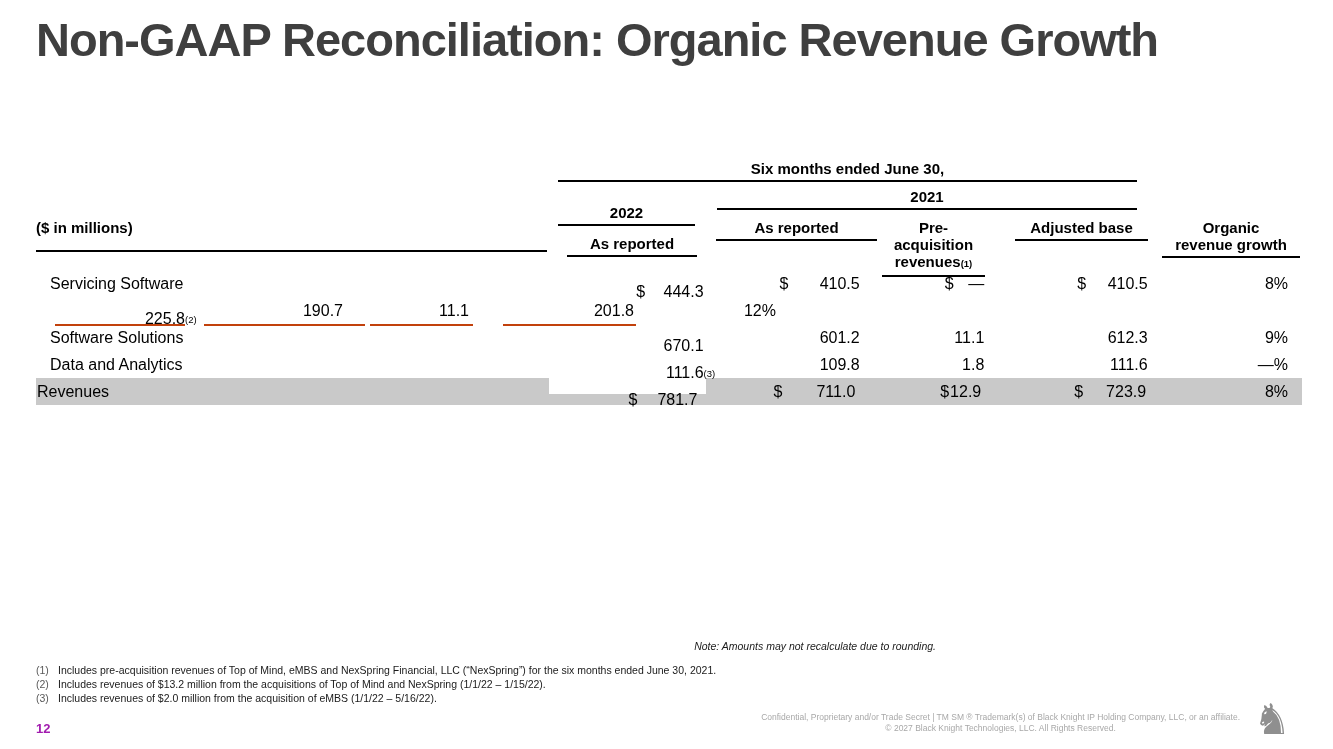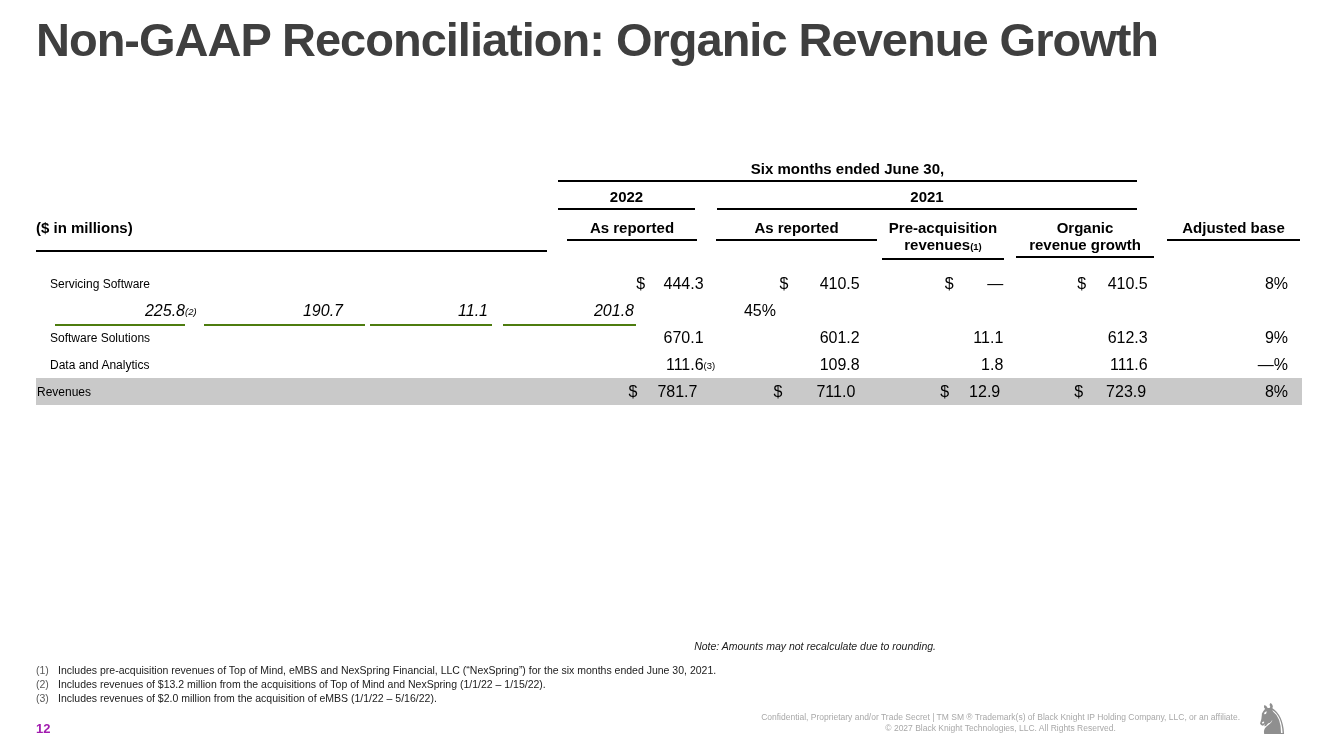--- a/index.html
+++ b/index.html
@@ -16,61 +16,61 @@
   }
 
   
   .tbl{position:absolute;left:36px;top:160px;width:1266px;font-size:15px;}
   .row{display:flex;}
   .rA{height:28px;}
   .rB{height:31px;}
   .rC{height:51px;}
   .rD{height:27px;}
   .w-lab{width:512px;}
-  .w1{width:158px;}
+  .w1{width:158px;margin-top:16px;}
   .w2{width:172px;}
   .w3{width:126px;}
   .w4{width:146px;}
   .w5{width:152px;}
   .w14{width:602px;}
   .w24{width:444px;}
 
   .cell{display:flex;align-items:flex-start;}
   .hline{
     width:100%;text-align:center;font-weight:bold;
     border-bottom:2px solid #000;padding-bottom:3px;line-height:17px;
   }
   
   .m1 > .hline,.m1 > .drow{margin-left:19px;margin-right:9px;}
   .m2 > .hline,.m2 > .drow{margin-left:10px;margin-right:1px;}
-  .m3 > .hline,.m3 > .drow{margin-left:4px;margin-right:0;}
+  .m3 > .hline,.m3 > .drow{margin-left:4px;margin-right:19px;}
   .m4 > .hline,.m4 > .drow{margin-left:11px;margin-right:2px;}
   .m5 > .hline,.m5 > .drow{margin-left:12px;margin-right:2px;}
   .mspan14 > .hline{margin-left:10px;margin-right:13px;}
   .mspan24 > .hline{margin-left:11px;margin-right:13px;}
   .mlab > .hline{margin-right:1px;text-align:left;border-bottom:2.5px solid #000;padding-bottom:14px;}
 
   
   .drow{flex:1;display:flex;align-items:center;height:100%;font-size:16px;}
-  .drow.rule{border-bottom:2px solid #4d7c0f;font-style:italic;}
+  .drow.rule{border-bottom:2px solid #c2410c;}
   .cur{flex:0 0 auto;}
   .pl1 > .drow{padding-left:61px;}
   .pl2 > .drow{padding-left:57px;}
   .pl3 > .drow{padding-left:58px;}
   .pl4 > .drow{padding-left:59px;}
   .val{flex:1;text-align:right;position:relative;}
   .v2 .val{padding-right:22px;}
   .v3 .val{padding-right:4px;}
   .v4 .val{padding-right:2px;}
   .v5 .val{padding-right:12px;}
   .fnref{
     position:absolute;left:100%;bottom:4px;font-size:9.5px;line-height:9px;white-space:nowrap;
   }
   .fnref-h{font-size:9.5px;}
-  .dlab{display:flex;align-items:center;padding-left:14px;font-size:12px;}
+  .dlab{display:flex;align-items:center;padding-left:14px;font-size:16px;}
   .dlab.flush{padding-left:1px;}
   .hl{background:#c9c9c9;}
 
   
   .notes{position:absolute;left:36px;top:640px;width:900px;}
   .rounding{font-style:italic;font-size:10.5px;color:#1a1a1a;margin-bottom:11px;text-align:right;}
   .fnline{display:flex;font-size:10.5px;line-height:14px;color:#1a1a1a;}
   .fnmark{width:22px;flex:0 0 auto;color:#595959;}
 
   
@@ -121,29 +121,29 @@
       </div>
       <div class="cell w2 m2">
         <div class="hline">As reported</div>
       </div>
       <div class="cell w3 m3">
         <div class="hline">
           <div>Pre-acquisition</div>
           <div><span>revenues</span><span class="fnref-h">(1)</span></div>
         </div>
       </div>
+      <div class="cell w4 m4">
+        <div class="hline">Adjusted base</div>
+      </div>
       <div class="cell w5 m5">
         <div class="hline">
           <div>Organic</div>
           <div>revenue growth</div>
         </div>
       </div>
-      <div class="cell w4 m4">
-        <div class="hline">Adjusted base</div>
-      </div>
     </div>
 
     <div class="row rD">
       <div class="dlab w-lab">Servicing Software</div>
       <div class="cell w1 m1 pl1">
         <div class="drow">
             <span class="cur">$</span>
             <span class="val"><span>444.3</span></span>
           </div>
       </div>
@@ -192,21 +192,21 @@
           </div>
       </div>
       <div class="cell w4 m4 pl4 v4">
         <div class="drow rule">
             <span class="cur"></span>
             <span class="val"><span>201.8</span></span>
           </div>
       </div>
       <div class="cell w5 m5 v5">
         <div class="drow">
-            <span class="val"><span>45%</span></span>
+            <span class="val"><span>12%</span></span>
           </div>
       </div>
     </div>
 
     <div class="row rD">
       <div class="dlab w-lab">Software Solutions</div>
       <div class="cell w1 m1 pl1">
         <div class="drow">
             <span class="cur"></span>
             <span class="val"><span>670.1</span></span>

